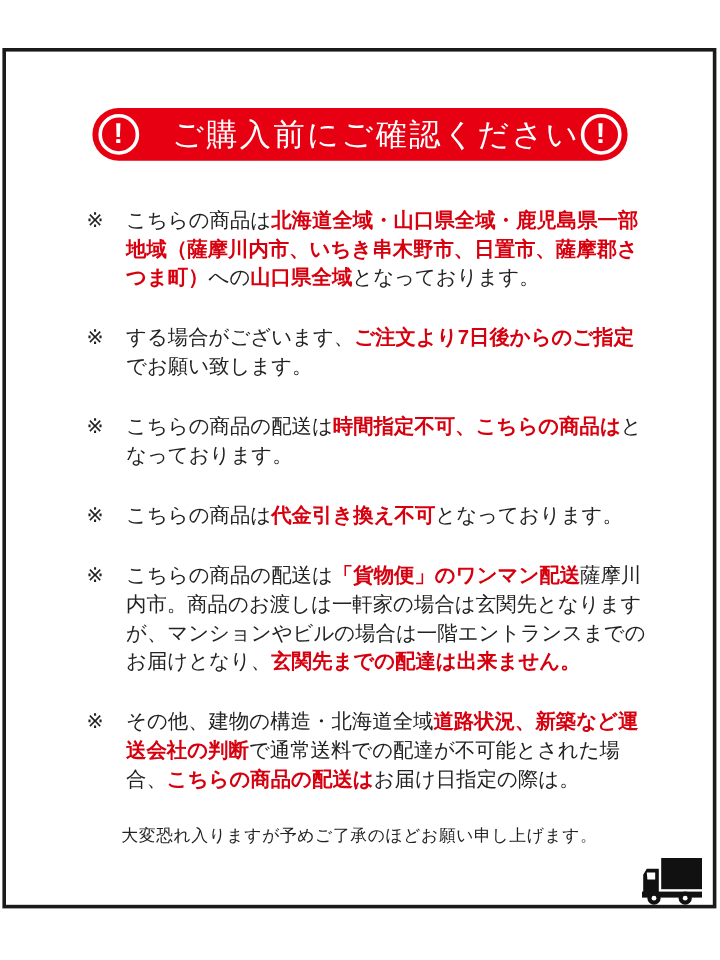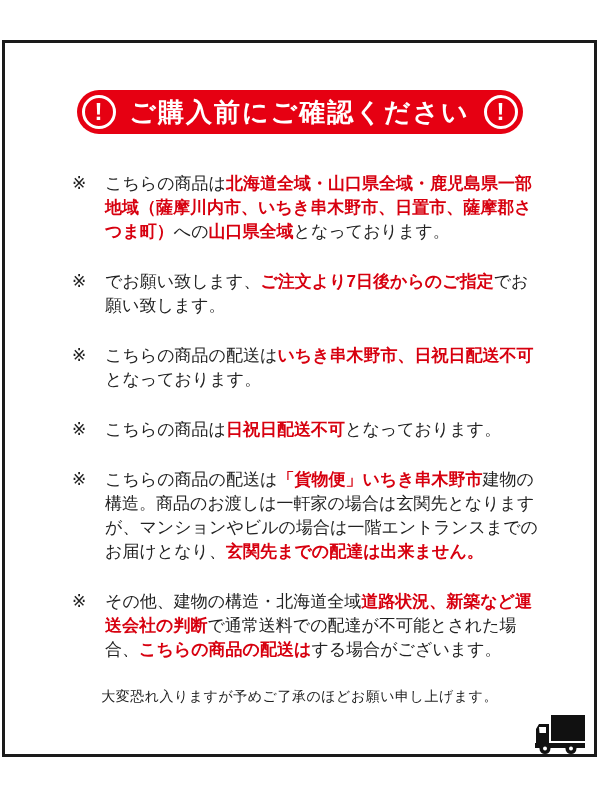--- a/index.html
+++ b/index.html
@@ -30,23 +30,23 @@
     flex: 0 0 auto;
     width: 34px; height: 34px;
     border: 3px solid #ffffff;
     border-radius: 50%;
     display: flex; align-items: center; justify-content: center;
     font-weight: bold; font-size: 24px; line-height: 1;
     color: #ffffff;
   }
   .banner-title {
     flex: 1 1 auto;
-    text-align: center;
+    text-align: right;
     font-size: 26px;
-    font-weight: bold;
+    font-weight: normal;
     letter-spacing: 2px;
     white-space: nowrap;
   }
   
   .notes { margin: 38px 50px 0 67px; }
   .note {
     display: flex;
     margin-bottom: 26px;
     font-size: 17px;
     line-height: 24px;
@@ -84,37 +84,37 @@
       <span class="excl">!</span>
     </div>
 
     <div class="notes" id="notes">
         <div class="note">
           <span class="marker">※</span>
           <p class="note-text"><span>こちらの商品は</span><span class="em">北海道全域・山口県全域・鹿児島県一部地域（薩摩川内市、いちき串木野市、日置市、薩摩郡さつま町）</span><span>への</span><span class="em">山口県全域</span><span>となっております。</span></p>
         </div>
         <div class="note">
           <span class="marker">※</span>
-          <p class="note-text"><span>でお願い致します、</span><span class="em">ご注文より7日後からのご指定</span><span>でお願い致します。</span></p>
+          <p class="note-text"><span>する場合がございます、</span><span class="em">ご注文より7日後からのご指定</span><span>でお願い致します。</span></p>
         </div>
         <div class="note">
           <span class="marker">※</span>
-          <p class="note-text"><span>こちらの商品の配送は</span><span class="em">いちき串木野市、日祝日配送不可</span><span>となっております。</span></p>
+          <p class="note-text"><span>こちらの商品の配送は</span><span class="em">時間指定不可、こちらの商品は</span><span>となっております。</span></p>
         </div>
         <div class="note">
           <span class="marker">※</span>
-          <p class="note-text"><span>こちらの商品は</span><span class="em">日祝日配送不可</span><span>となっております。</span></p>
+          <p class="note-text"><span>こちらの商品は</span><span class="em">代金引き換え不可</span><span>となっております。</span></p>
         </div>
         <div class="note">
           <span class="marker">※</span>
-          <p class="note-text"><span>こちらの商品の配送は</span><span class="em">「貨物便」いちき串木野市</span><span>建物の構造。商品のお渡しは一軒家の場合は玄関先となりますが、マンションやビルの場合は一階エントランスまでのお届けとなり、</span><span class="em">玄関先までの配達は出来ません。</span></p>
+          <p class="note-text"><span>こちらの商品の配送は</span><span class="em">「貨物便」のワンマン配送</span><span>薩摩川内市。商品のお渡しは一軒家の場合は玄関先となりますが、マンションやビルの場合は一階エントランスまでのお届けとなり、</span><span class="em">玄関先までの配達は出来ません。</span></p>
         </div>
         <div class="note">
           <span class="marker">※</span>
-          <p class="note-text"><span>その他、建物の構造・北海道全域</span><span class="em">道路状況、新築など運送会社の判断</span><span>で通常送料での配達が不可能とされた場合、</span><span class="em">こちらの商品の配送は</span><span>する場合がございます。</span></p>
+          <p class="note-text"><span>その他、建物の構造・北海道全域</span><span class="em">道路状況、新築など運送会社の判断</span><span>で通常送料での配達が不可能とされた場合、</span><span class="em">こちらの商品の配送は</span><span>お届け日指定の際は。</span></p>
         </div>
       </div>
 
     <p class="closing">大変恐れ入りますが予めご了承のほどお願い申し上げます。</p>
 
     <div class="truck">
       <svg viewBox="0 0 50 40" xmlns="http://www.w3.org/2000/svg" aria-hidden="true">
         <rect x="16" y="0" width="34" height="26" fill="#111"></rect>
         <path d="M1,29 L1,14 L4,9 L14,9 L14,29 Z" fill="#111"></path>
         <path d="M4,12 L11,12 L11,18 L4.5,18 Z" fill="#fff"></path>

